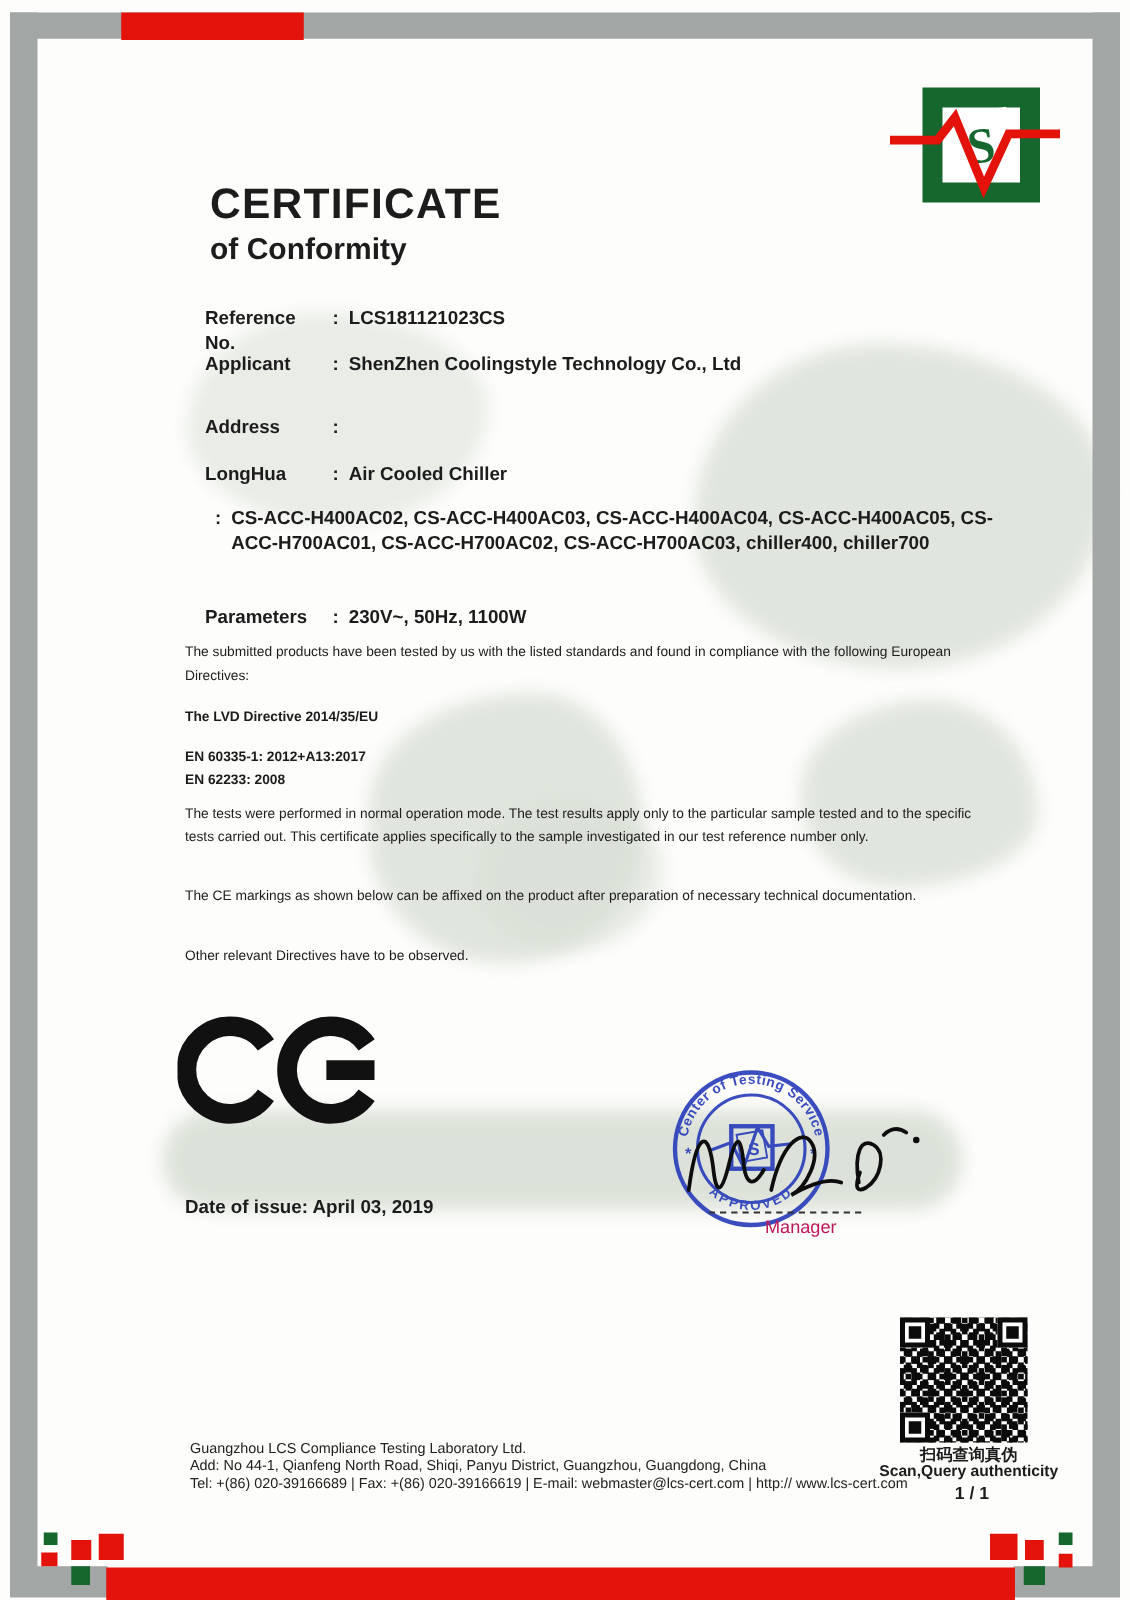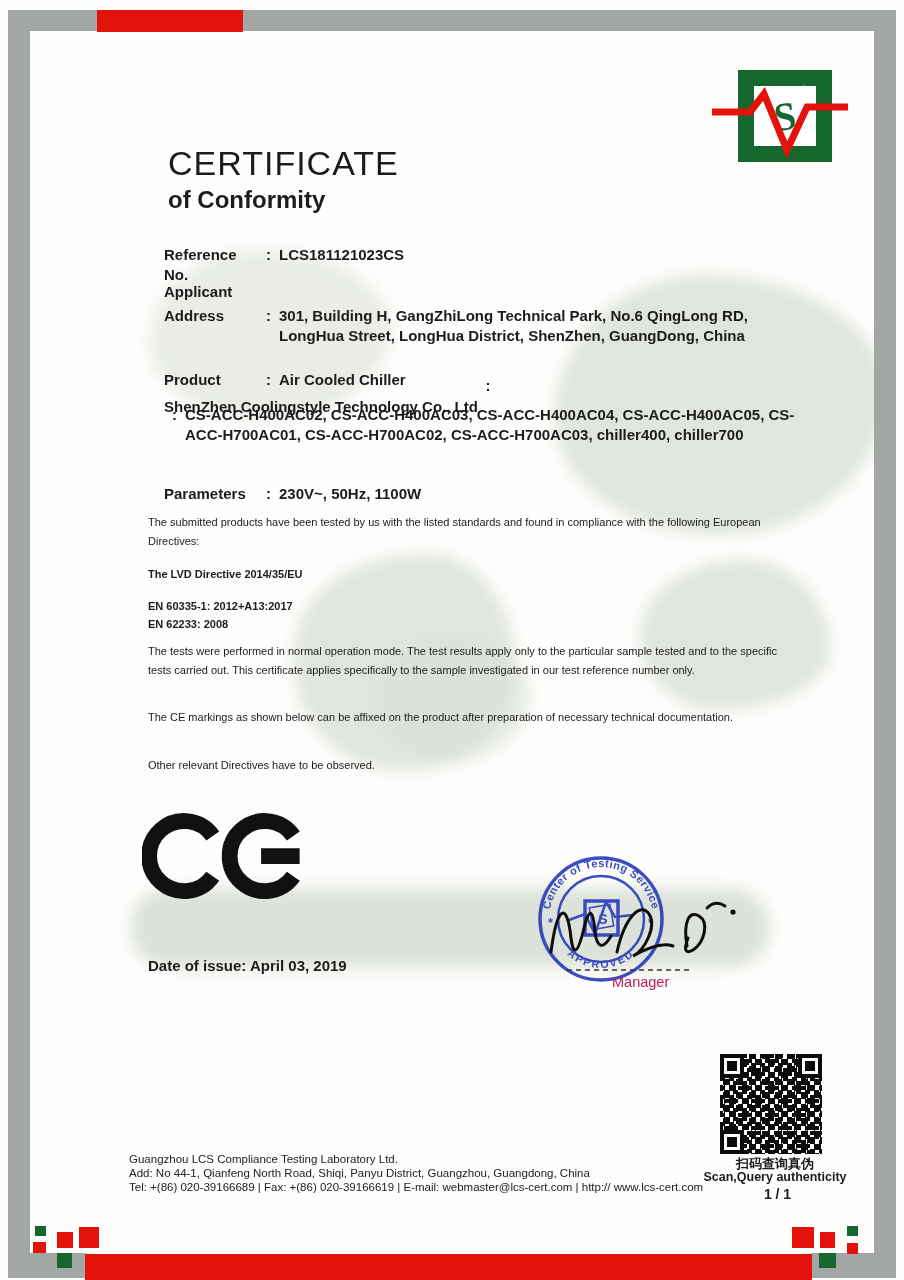--- a/index.html
+++ b/index.html
@@ -16,31 +16,31 @@
   .frame-bottom-l{left:8px;top:1253px;width:78px;height:25px;}
   .frame-bottom-r{left:811px;top:1253px;width:85px;height:25px;}
   .sq{position:absolute;}
   .red{background:#e3120b;}
   .green{background:#15672e;}
   .top-red-seg{left:97px;top:10px;width:146px;height:22px;}
   .bottom-red-band{left:85px;top:1254px;width:727px;height:26px;}
   
   .blob{position:absolute;background:#d9e0d6;filter:blur(7px);opacity:.8;border-radius:45% 55% 50% 50%/55% 45% 55% 45%;}
   
-  .title1{position:absolute;left:168px;top:144px;font-size:34px;font-weight:400;letter-spacing:1px;}
+  .title1{position:absolute;left:168px;top:144px;font-size:34px;font-weight:700;letter-spacing:1px;}
   .title2{position:absolute;left:168px;top:186px;font-size:24px;font-weight:700;}
   .frow{position:absolute;left:148px;width:648px;display:flex;font-size:15px;font-weight:700;line-height:20px;margin-left:16px;}
   .frow .lab{flex:0 0 94px;}
   .frow .col{flex:0 0 21px;text-align:center;}
   .frow .val{flex:1;}
   .para{position:absolute;left:148px;width:648px;font-size:11px;line-height:19px;}
   .bold{font-weight:700;}
   .dateline{position:absolute;left:148px;top:957px;font-size:15px;font-weight:700;}
   
-  .footer{position:absolute;left:129px;top:1152px;font-size:11.5px;line-height:14px;color:#222;}
+  .footer{position:absolute;left:152px;top:1152px;font-size:11.5px;line-height:14px;color:#222;}
   .qr-caption-cn{position:absolute;left:690px;top:1155px;width:170px;text-align:center;font-size:13px;font-weight:700;}
   .qr-caption-en{position:absolute;left:680px;top:1170px;width:190px;text-align:center;font-size:12.5px;font-weight:700;}
   .page-num{position:absolute;left:720px;top:1186px;width:115px;text-align:center;font-size:14px;font-weight:700;}
   
   .qr{position:absolute;left:720px;top:1054px;width:102px;height:100px;background:
       repeating-conic-gradient(#0b0b0b 0% 25%,transparent 0% 50%) 0px 0px/9px 9px,
       repeating-conic-gradient(#0b0b0b 0% 25%,#fff 0% 50%) 3px 5px/13px 13px;}
   .finder{position:absolute;width:24px;height:24px;background:#fff;border:4px solid #0b0b0b;box-sizing:border-box;}
   .finder::after{content:"";position:absolute;left:3px;top:3px;width:10px;height:10px;background:#0b0b0b;}
   .f-tl{left:0;top:0;} .f-tr{right:0;top:0;} .f-bl{left:0;bottom:0;}
@@ -92,32 +92,31 @@
   </svg>
 
   <div class="title1">CERTIFICATE</div>
   <div class="title2">of Conformity</div>
 
   <div class="frow" style="top:245px;">
     <span class="lab">Reference No.</span>
     <span class="col">:</span>
     <span class="val">LCS181121023CS</span>
   </div>
-  <div class="frow" style="top:282px;flex-direction:column;">
+  <div class="frow" style="top:282px;">
     <span class="lab">Applicant</span>
     <span class="col">:</span>
     <span class="val">ShenZhen Coolingstyle Technology Co., Ltd</span>
   </div>
-  <div class="frow" style="top:306px;">
+  <div class="frow" style="top:332px;">
     <span class="lab">Address</span>
     <span class="col">:</span>
-    <span class="val">301, Building H, GangZhiLong Technical Park, No.6 QingLong RD, LongHua Street, LongHua District, ShenZhen, GuangDong, China</span>
   </div>
   <div class="frow" style="top:370px;">
-    <span class="lab">Product</span>
+    <span class="lab">LongHua</span>
     <span class="col">:</span>
     <span class="val">Air Cooled Chiller</span>
   </div>
   <div class="frow" style="top:405px;">
     <span class="col">:</span>
     <span class="val">CS-ACC-H400AC02, CS-ACC-H400AC03, CS-ACC-H400AC04, CS-ACC-H400AC05, CS-ACC-H700AC01, CS-ACC-H700AC02, CS-ACC-H700AC03, chiller400, chiller700</span>
   </div>
   <div class="frow" style="top:484px;">
     <span class="lab">Parameters</span>
     <span class="col">:</span>

